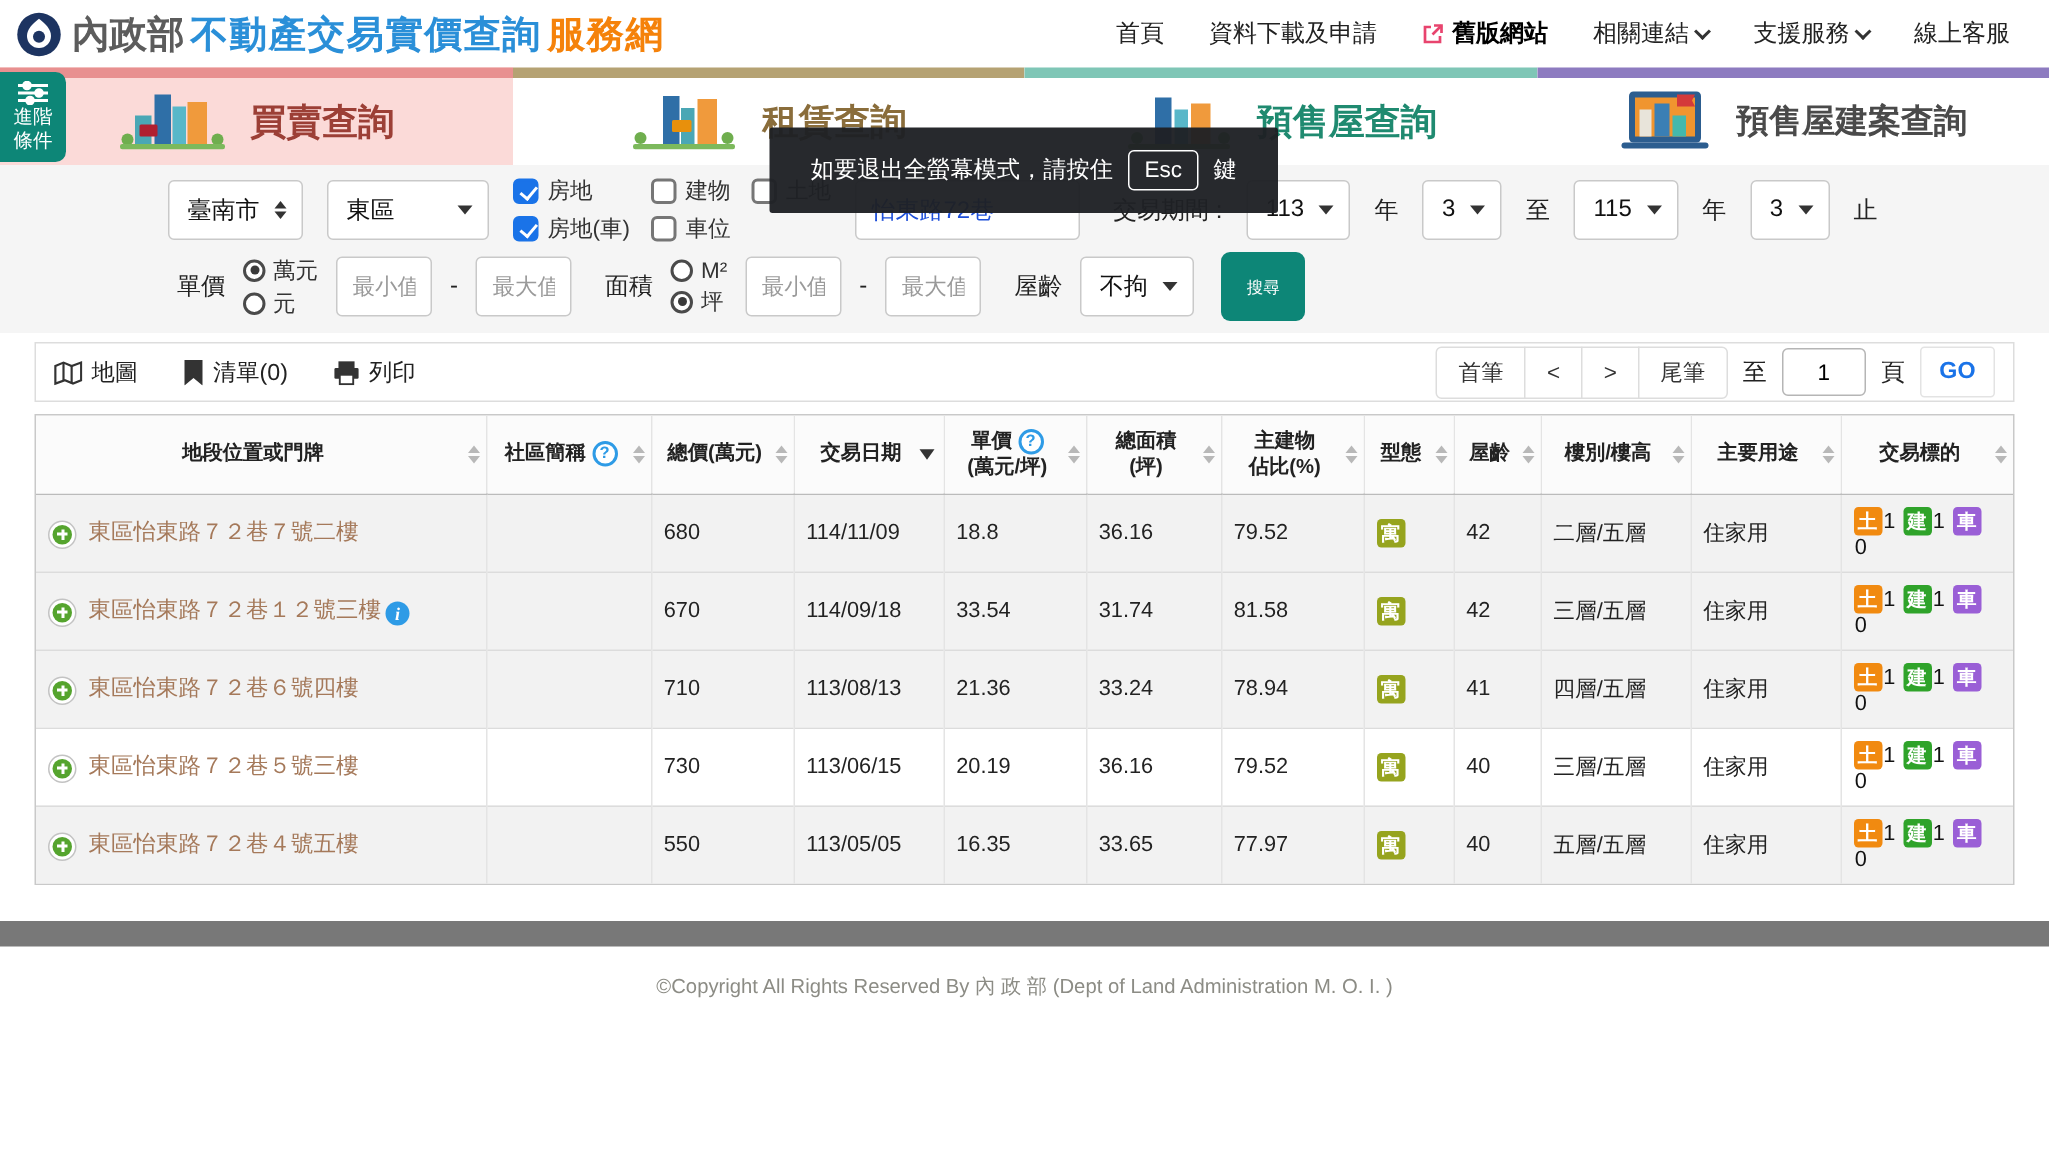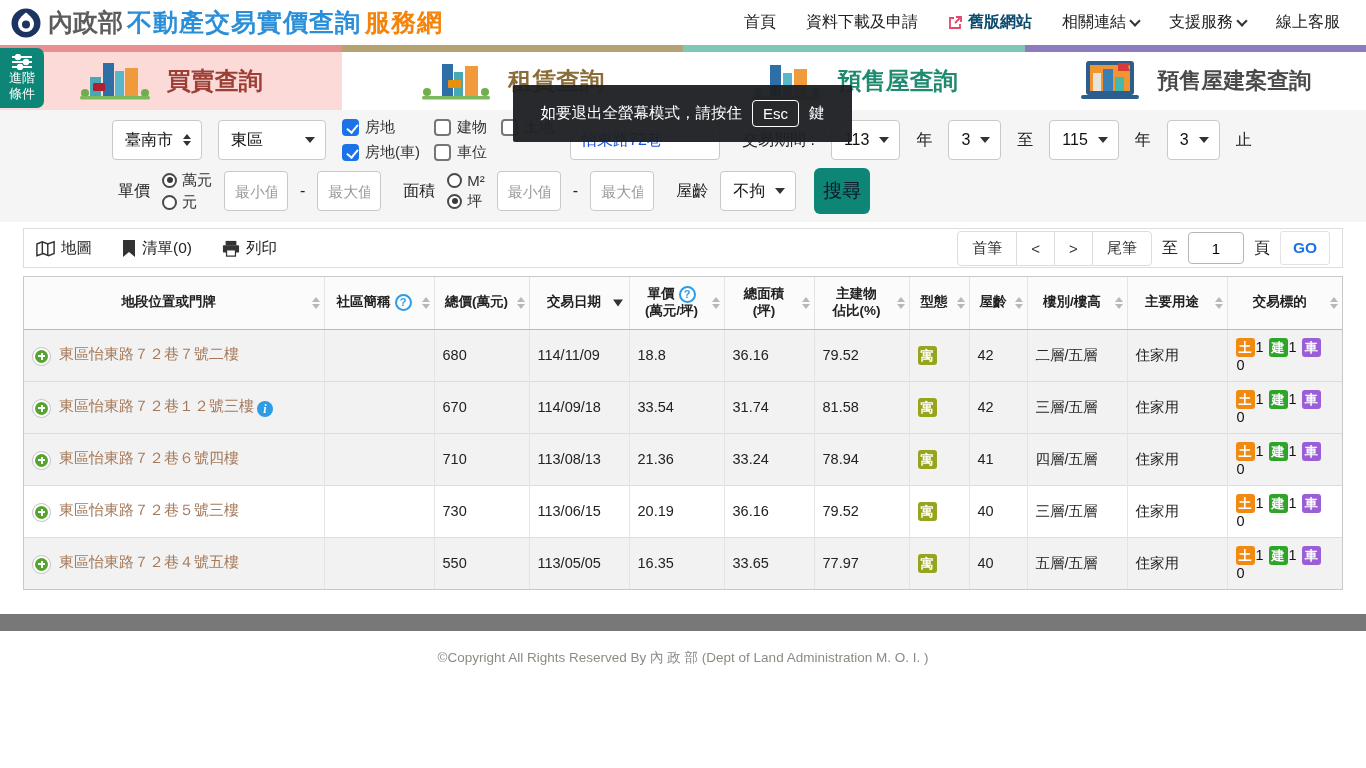--- a/index.html
+++ b/index.html
@@ -8,21 +8,21 @@
   .page { position:relative; width:1366px; height:768px; }
 
   
   .topbar { height:45px; display:flex; align-items:center; justify-content:space-between; padding:0 26px 0 10px; background:#fff; }
   .brand { display:flex; align-items:center; gap:4px; cursor:pointer; }
   .brand-agency { font-family:"DejaVu Serif","Liberation Serif",serif; font-size:25px; font-weight:bold; color:#5c5c5c; margin-left:2px; }
   .brand-blue { font-size:25px; font-weight:bold; color:#2a8fd8; letter-spacing:1px; }
   .brand-orange { font-size:25px; font-weight:bold; color:#f5820a; letter-spacing:1px; }
   .topnav { display:flex; align-items:center; gap:30px; font-size:16px; color:#222; }
   .topnav .nav-item { display:flex; align-items:center; gap:5px; cursor:pointer; white-space:nowrap; }
-  .old-site { color:#0c4a6e; font-weight:bold; }
+  .old-site { color:#000000; font-weight:bold; }
   .chev { width:8px; height:8px; border-right:2px solid #333; border-bottom:2px solid #333; transform:rotate(45deg); margin-top:-4px; }
 
   
   .tabstrip { position:relative; height:65px; display:flex; background:#fff; }
   .tab { flex:1 1 0; display:flex; align-items:center; justify-content:center; gap:16px; border-top:7px solid transparent; background:#fff; cursor:pointer; }
   .tab-sale    { border-top-color:#e89090; background:#fbdad8; }
   .tab-rent    { border-top-color:#b5a273; }
   .tab-presale { border-top-color:#7fc6b6; }
   .tab-project { border-top-color:#8d7bc0; }
   .tab-label { font-size:24px; font-weight:bold; }
@@ -67,21 +67,21 @@
   .kw { width:150px; }
   .minmax { width:64px; font-size:15px; }
   .minmax::placeholder { color:#9a9a9a; }
 
   .flabel { font-size:16px; color:#222; white-space:nowrap; }
   .rd-stack { display:flex; flex-direction:column; gap:3px; font-size:15px; }
   .rd-item { display:flex; align-items:center; gap:5px; cursor:pointer; }
   .rd { position:relative; width:15px; height:15px; border:2px solid #4a4a4a; border-radius:50%; background:#fff; flex:0 0 auto; }
   .rd.checked::after { content:""; position:absolute; inset:2.5px; background:#3a3a3a; border-radius:50%; }
 
-  .search-btn { width:56px; height:46px; background:#0d8677; color:#0f172a; border:none; border-radius:6px; font-size:19px;
+  .search-btn { width:56px; height:46px; background:#0d8677; color:#ffffff; border:none; border-radius:6px; font-size:11px;
     font-family:inherit; cursor:pointer; margin-left:6px; }
 
   
   .content { margin:6px 23px 0; }
   .toolbar { border:1px solid #ddd; background:#fff; display:flex; align-items:center; gap:30px; padding:5px 12px; height:40px; }
   .tool { display:flex; align-items:center; gap:6px; font-size:15.5px; color:#222; cursor:pointer; }
   .pager { margin-left:auto; display:flex; align-items:center; gap:10px; }
   .btn-group { display:flex; }
   .pbtn { border:1px solid #ddd; background:#fff; padding:7px 14px; font-size:15px; font-family:inherit; color:#333; cursor:pointer; margin-left:-1px; }
   .btn-group .pbtn:first-child { border-radius:4px 0 0 4px; margin-left:0; }

